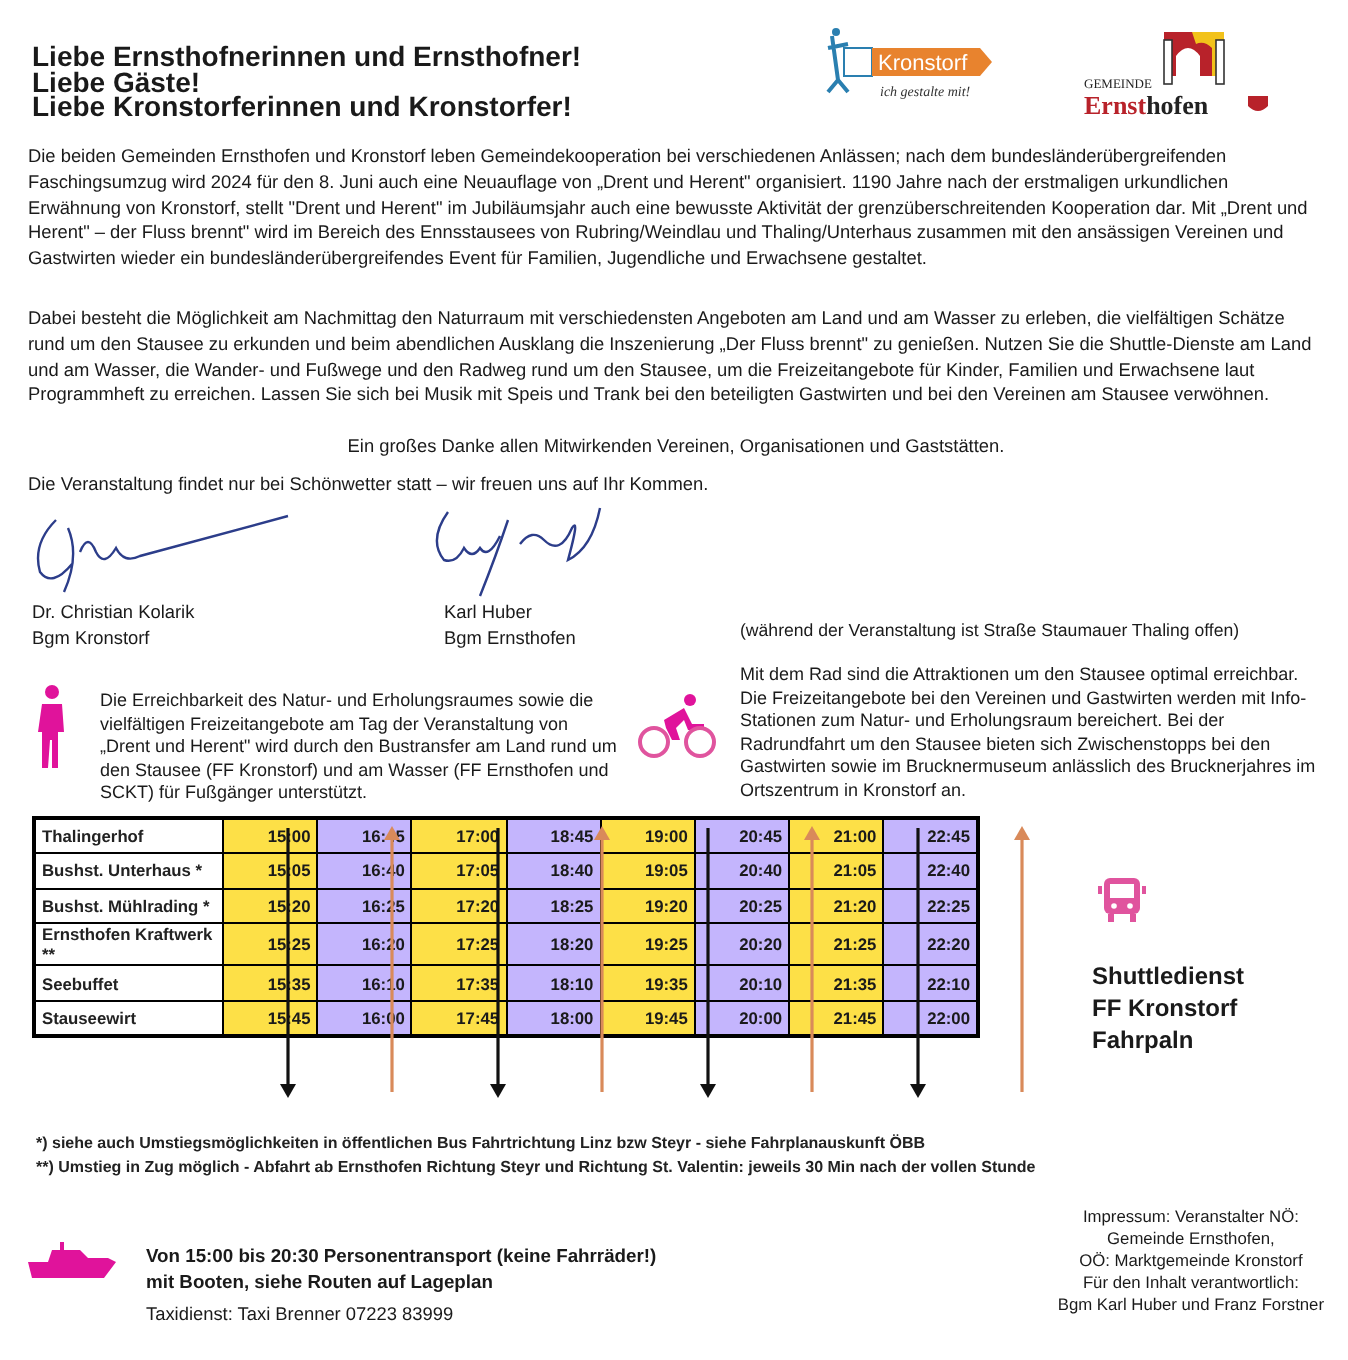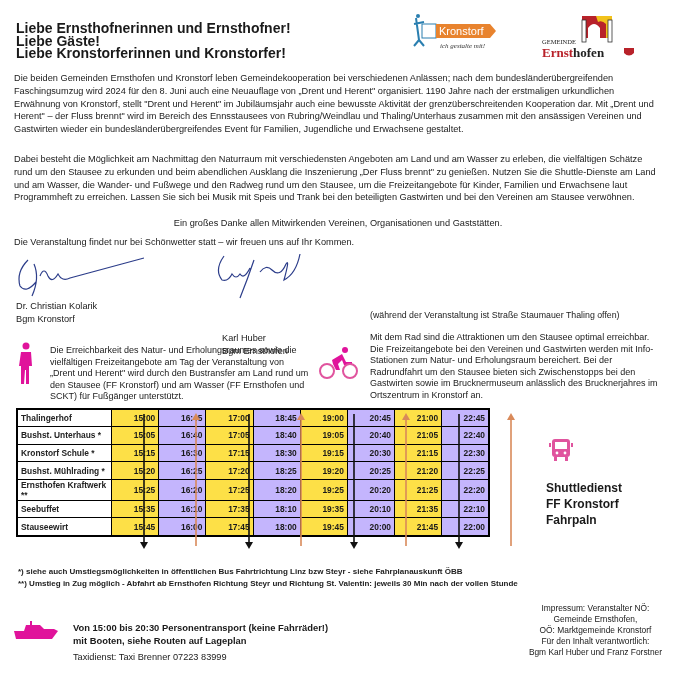--- a/index.html
+++ b/index.html
@@ -62,21 +62,21 @@
 <svg class="abs" style="left:14px;top:252px;" width="140" height="50">
   <path d="M14 8 Q2 20 6 34 Q12 42 22 30 M20 12 Q26 26 18 44 M26 24 Q30 14 34 24 Q38 32 44 22 Q48 30 56 26 L130 6" stroke="#2c3d8a" stroke-width="1.2" fill="none"></path>
 </svg>
 <svg class="abs" style="left:210px;top:250px;" width="110" height="50">
   <path d="M14 6 Q4 20 12 30 Q18 32 22 24 Q26 30 30 24 Q34 30 40 18 M44 10 Q38 28 30 48 M50 22 Q56 14 62 20 Q70 28 76 14 Q80 8 74 30 Q86 24 90 4" stroke="#2c3d8a" stroke-width="1.2" fill="none"></path>
 </svg>
 <div class="abs sig-name" style="left:16px;top:300px;">
   <div>Dr. Christian Kolarik</div>
   <div>Bgm Kronstorf</div>
 </div>
-<div class="abs sig-name" style="left:222px;top:300px;margin-top:32px;">
+<div class="abs sig-name" style="left:222px;top:300px;">
   <div>Karl Huber</div>
   <div>Bgm Ernsthofen</div>
 </div>
 <div class="abs" style="left:370px;top:310px;font-size:8.8px;">(während der Veranstaltung ist Straße Staumauer Thaling offen)</div>
 
 <svg class="abs" style="left:14px;top:342px;" width="24" height="44" viewBox="0 0 24 44">
   <circle cx="12" cy="4" r="3.5" fill="#e0139b"></circle>
   <path d="M7 10 L17 10 L18 24 L15 24 L15 42 L12 42 L12 28 L11 28 L10 42 L7 42 L7 24 L5 24 Z" fill="#e0139b"></path>
 </svg>
 <div class="abs info-text" style="left:50px;top:345px;width:260px;">Die Erreichbarkeit des Natur- und Erholungsraumes sowie die vielfältigen Freizeitangebote am Tag der Veranstaltung von „Drent und Herent" wird durch den Bustransfer am Land rund um den Stausee (FF Kronstorf) und am Wasser (FF Ernsthofen und SCKT) für Fußgänger unterstützt.</div>
@@ -105,31 +105,20 @@
     <tr>
       <td class="stop">Bushst. Unterhaus *</td>
       <td class="t down">15:05</td>
       <td class="t up">16:40</td>
       <td class="t down">17:05</td>
       <td class="t up">18:40</td>
       <td class="t down">19:05</td>
       <td class="t up">20:40</td>
       <td class="t down">21:05</td>
       <td class="t up">22:40</td>
-    </tr>
-    <tr>
-      <td class="stop">Kronstorf Schule *</td>
-      <td class="t down">15:15</td>
-      <td class="t up">16:30</td>
-      <td class="t down">17:15</td>
-      <td class="t up">18:30</td>
-      <td class="t down">19:15</td>
-      <td class="t up">20:30</td>
-      <td class="t down">21:15</td>
-      <td class="t up">22:30</td>
     </tr>
     <tr>
       <td class="stop">Bushst. Mühlrading *</td>
       <td class="t down">15:20</td>
       <td class="t up">16:25</td>
       <td class="t down">17:20</td>
       <td class="t up">18:25</td>
       <td class="t down">19:20</td>
       <td class="t up">20:25</td>
       <td class="t down">21:20</td>

